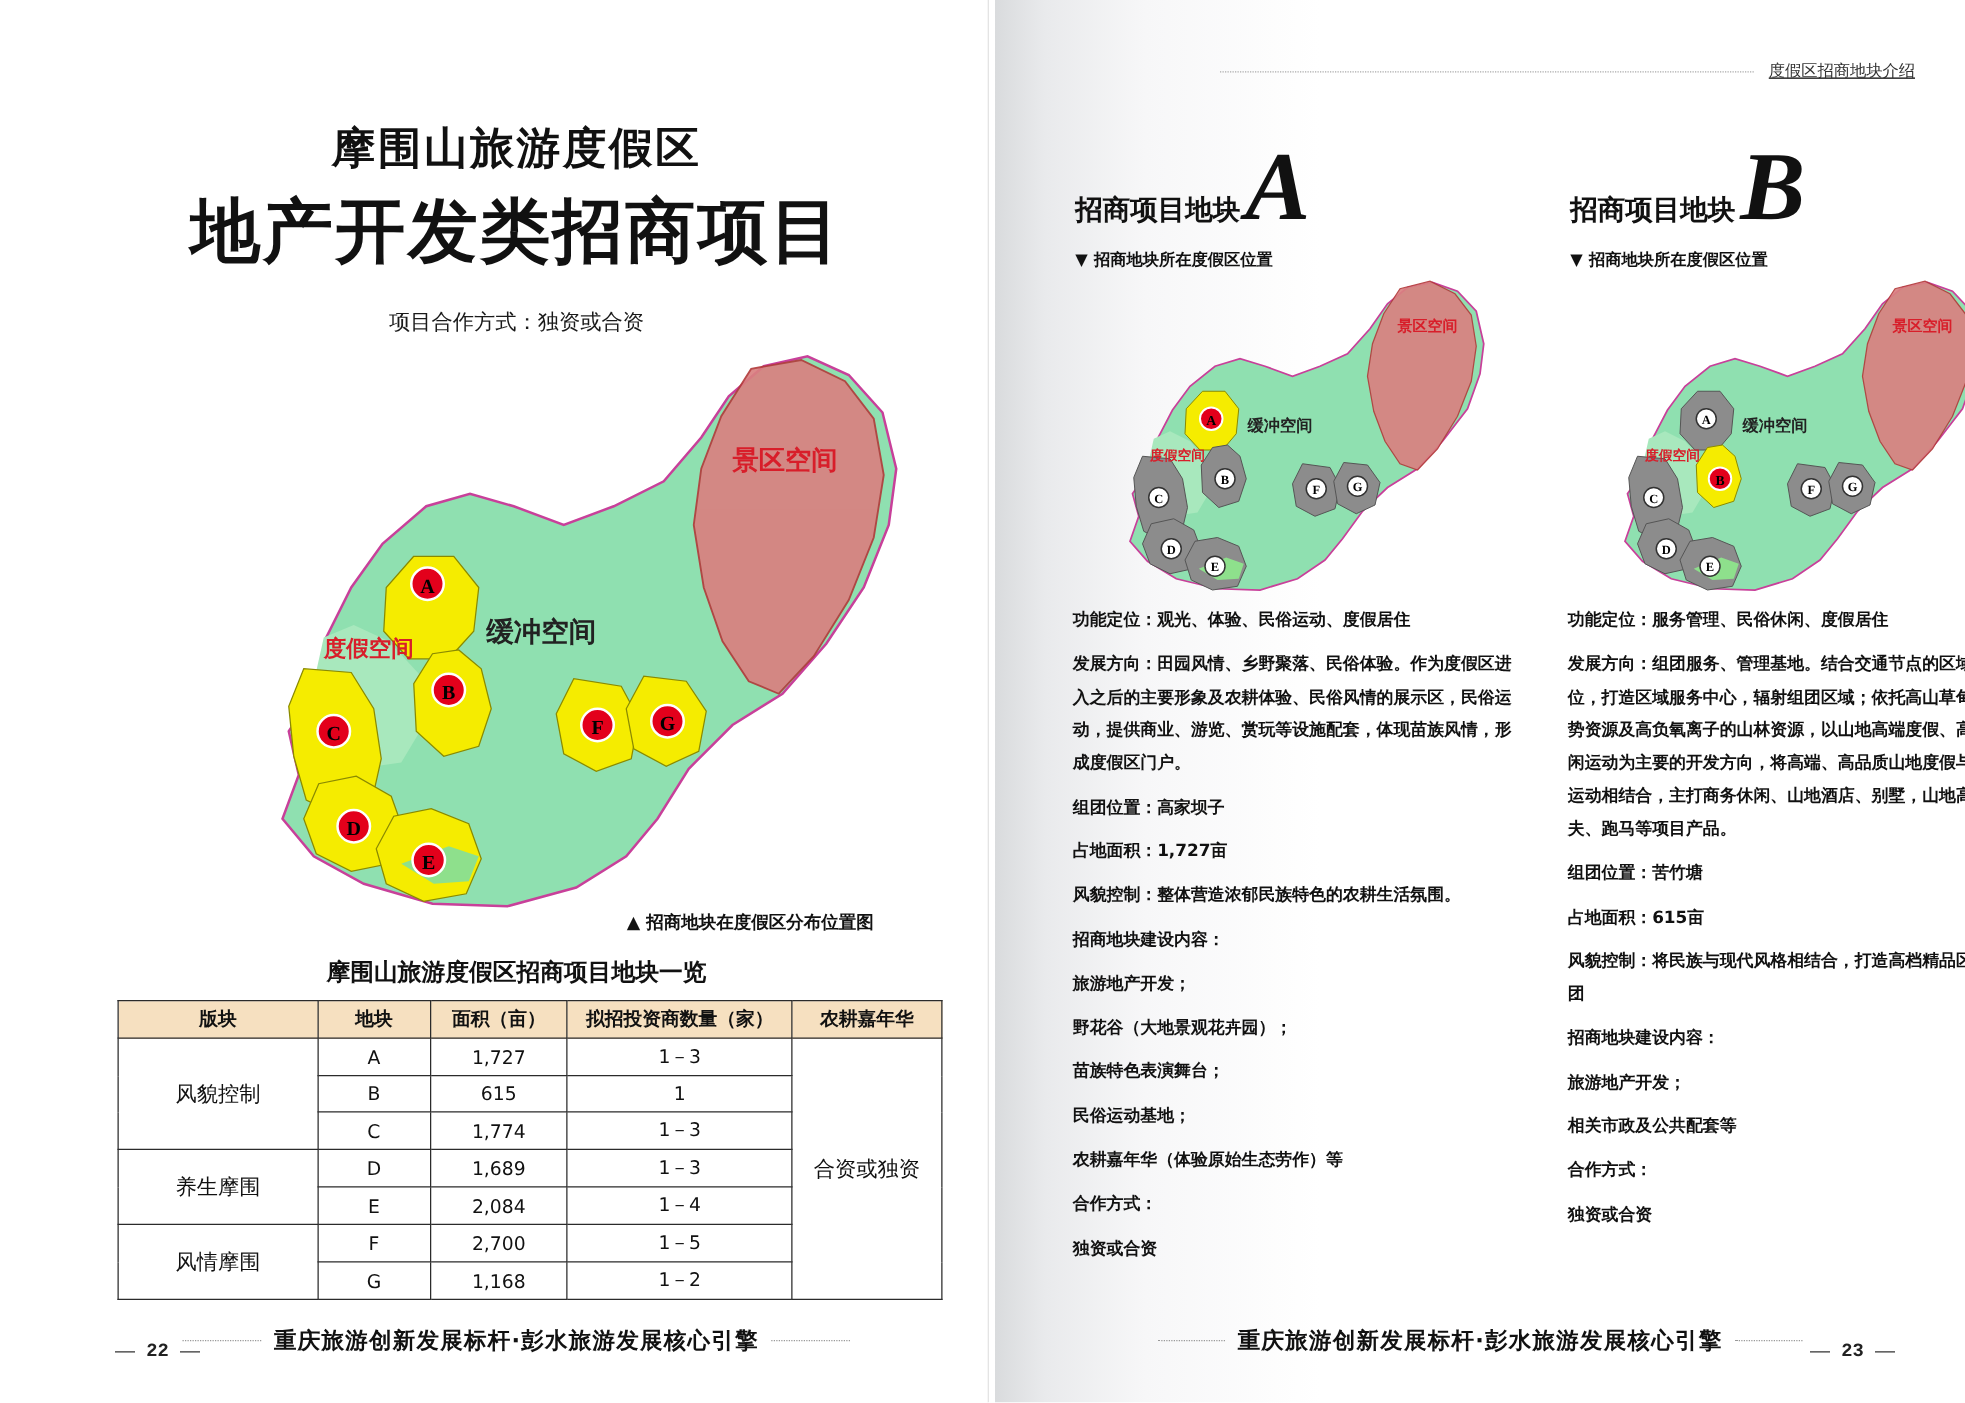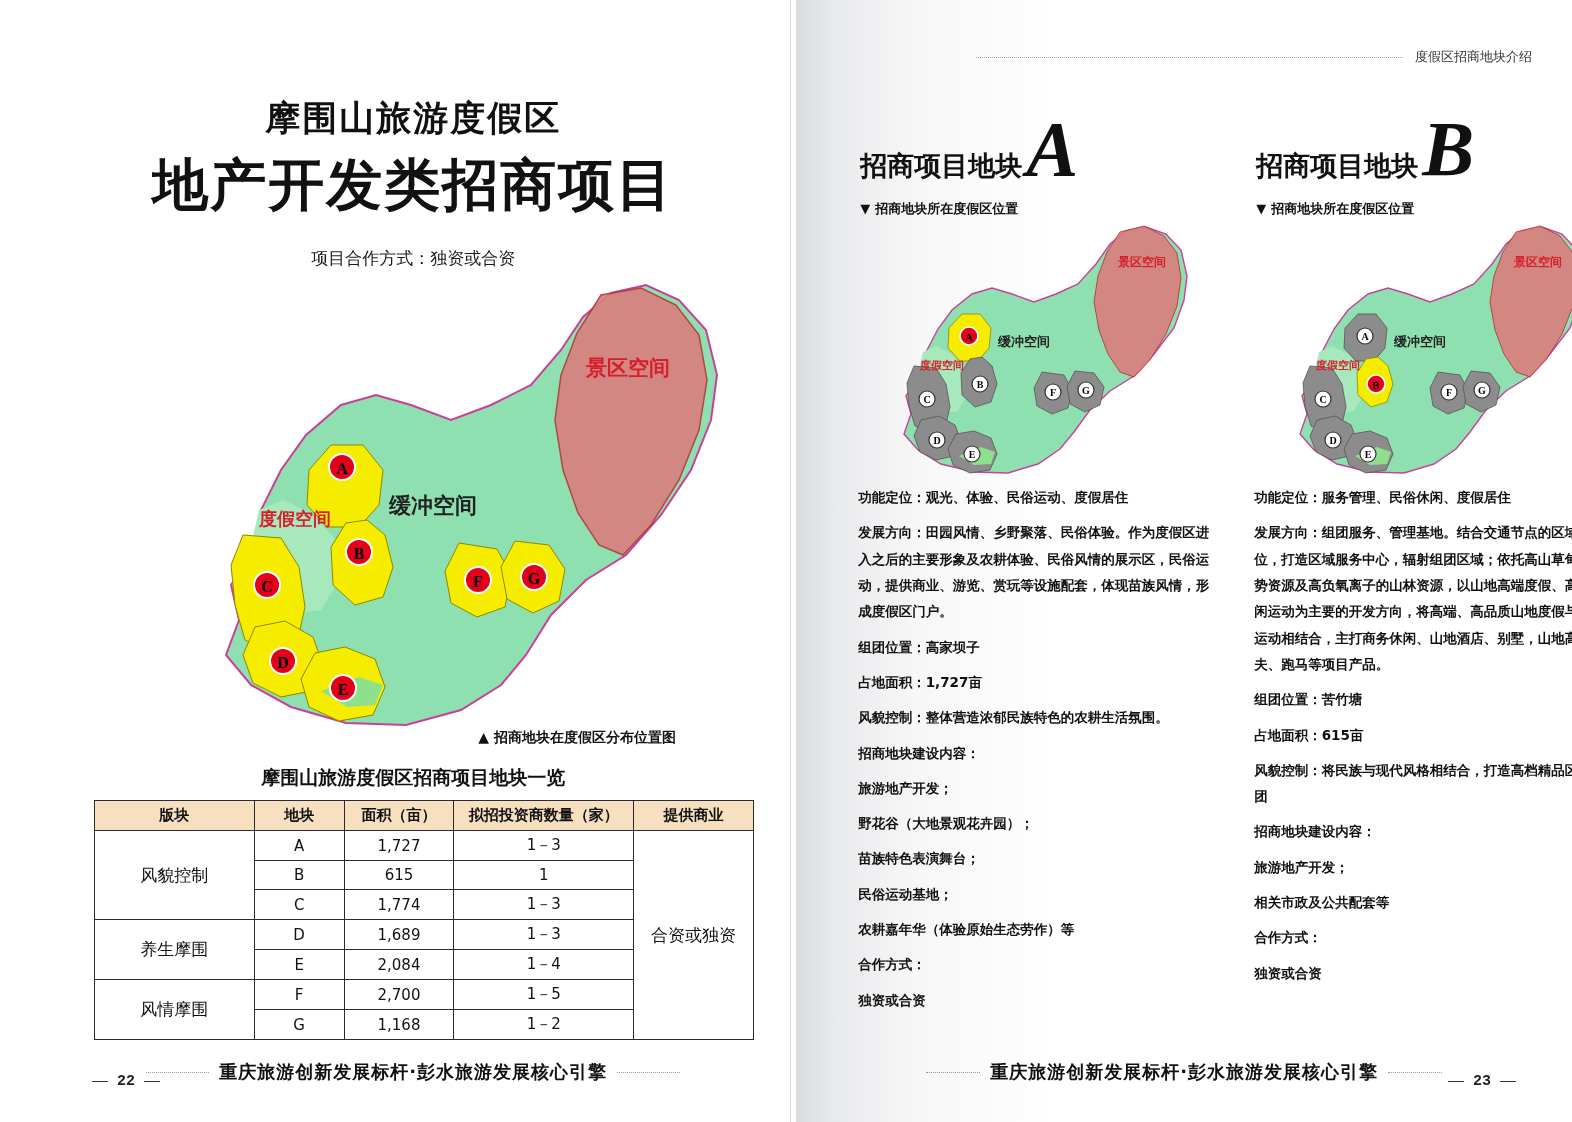--- a/index.html
+++ b/index.html
@@ -20,45 +20,45 @@
   }
 
   
   .left-title-wrap { position:absolute; left:0; right:0; top:95px; text-align:center; }
   .t1 { font-family:"DejaVu Sans", sans-serif; font-weight:bold; font-size:35px; letter-spacing:2px; color:#111; }
   .t2 { font-family:"DejaVu Sans", sans-serif; font-weight:bold; font-size:56px; letter-spacing:2px; color:#111; margin-top:6px; }
   .sub { margin-top:18px; font-size:17px; color:#1a1a1a; line-height:1.9; font-family:"DejaVu Sans", sans-serif; }
 
   
   .map-left { position:absolute; left:95px; top:255px; width:620px; height:480px; }
-  .map-caption { position:absolute; right:75px; bottom:-12px; font-size:14px; font-weight:bold; color:#111; font-family:"DejaVu Sans", sans-serif;}
+  .map-caption { position:absolute; right:52px; bottom:-12px; font-size:14px; font-weight:bold; color:#111; font-family:"DejaVu Sans", sans-serif;}
 
   
   .table-title { position:absolute; left:0; right:0; top:765px; text-align:center; font-size:19px; font-weight:bold; color:#111; font-family:"DejaVu Sans", sans-serif;}
   table.plots { position:absolute; left:58px; top:800px; width:660px; border-collapse:collapse; font-family:"DejaVu Sans", sans-serif;}
   table.plots th, table.plots td { border:1px solid #2b2b2b; text-align:center; font-size:15px; padding:5px 2px; color:#111; }
   table.plots th { background:#f6e0c0; font-weight:bold; font-size:15px; }
   table.plots td.sector { font-size:17px; }
   .footer { position:absolute; left:0; right:0; bottom:38px; display:flex; align-items:center; justify-content:center; }
   .foot-line { flex:1; border-top:1px dotted #999; margin:0 10px; }
   .foot-text { font-size:18px; font-weight:bold; color:#111; letter-spacing:1px; font-family:"DejaVu Sans", sans-serif;}
   .pagenum { position:absolute; bottom:32px; font-size:15px; color:#222; font-weight:bold; font-family:Liberation Mono, monospace;}
   .pg-left { left:56px; }
   .pg-right { right:56px; }
   .dash { display:inline-block; width:16px; border-top:1px solid #333; vertical-align:middle; }
 
   
-  .rheader { position:absolute; top:48px; right:40px; left:180px; display:flex; align-items:center; }
+  .rheader { position:absolute; top:48px; right:40px; left:180px; display:flex; align-items:center;text-decoration:underline; }
   .rheader .line { flex:1; border-top:1px dotted #aaa; margin-right:12px; }
   .rheader .txt { font-size:13px; color:#333; font-family:"DejaVu Sans", sans-serif;}
 
   .cols { position:absolute; top:120px; left:50px; right:30px; bottom:70px; display:flex; gap:24px; }
   .col { width:380px; position:relative; }
   .col-hd { display:flex; align-items:baseline; justify-content:flex-start; padding-left:14px; }
-  .col-hd .label { font-size:27px; font-weight:bold; color:#111; font-family:"DejaVu Sans", sans-serif;}
+  .col-hd .label { font-size:22px; font-weight:bold; color:#111; font-family:"DejaVu Sans", sans-serif;}
   .col-hd .big { font-size:78px; font-weight:bold; font-style:italic; line-height:0.75; color:#111; font-family:"Liberation Serif", serif; margin-left:4px; }
   .loc-note { margin-top:16px; padding-left:14px; font-size:13px; font-weight:bold; color:#111; font-family:"DejaVu Sans", sans-serif;}
   .tri { display:inline-block; margin-right:5px; }
   .mini-map { position:relative; width:372px; height:250px; margin-top:6px; }
   .body-text { margin-top:10px; padding-left:12px; padding-right:6px; font-size:13.5px; line-height:1.95; color:#111;
     font-family:"DejaVu Sans", sans-serif; font-weight:bold; }
   .body-text p { margin:0 0 9px 0; }
 
   
   .lbl-red { fill:#d81e2a; font-weight:bold; font-family:"DejaVu Sans", sans-serif;}
@@ -139,21 +139,21 @@
 
     <div class="table-title">摩围山旅游度假区招商项目地块一览</div>
 
     <table class="plots">
       <thead>
         <tr>
           <th style="width:160px">版块</th>
           <th style="width:90px">地块</th>
           <th style="width:110px">面积（亩）</th>
           <th style="width:180px">拟招投资商数量（家）</th>
-          <th style="width:120px">提供商业</th>
+          <th style="width:120px">农耕嘉年华</th>
         </tr>
       </thead>
       <tbody>
         <tr>
           <td class="sector" rowspan="3">风貌控制</td>
           <td>A</td>
           <td>1,727</td>
           <td>1－3</td>
           <td rowspan="7" style="font-size:17px">合资或独资</td>
         </tr>

